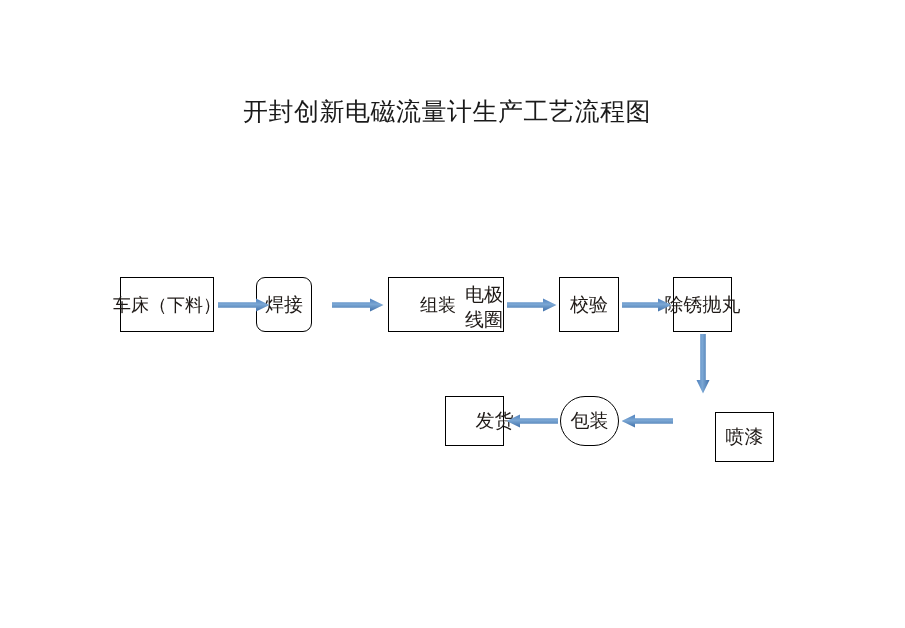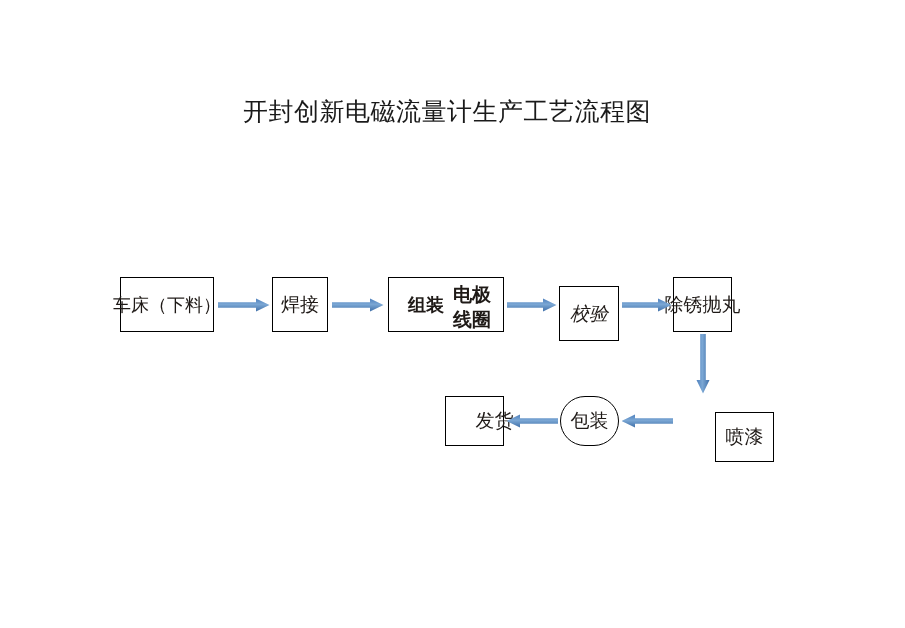--- a/index.html
+++ b/index.html
@@ -48,43 +48,42 @@
     display: flex;
     align-items: center;
     justify-content: center;
     text-align: center;
     white-space: nowrap;
   }
   .node .line { display: block; }
 
   
   .node-split {
-    justify-content: center;
+    justify-content: flex-end;
     padding-left: 7px;
-    font-weight: bold;
   }
   .node-split .col-left {
     font-size: 18px;
     line-height: 22px;
     margin-right: 9px;
     align-self: center;
   }
   .node-split .col-right {
     font-size: 19px;
     line-height: 25px;
     text-align: center;
     align-self: flex-start;
     margin-top: 4px;
   }
 
   
   #n-lathe     { left: 120px; top: 277px; width: 94px;  height: 55px; flex-direction: row; font-size: 18px; line-height: 24px; }
-  #n-weld      { left: 272px; top: 277px; width: 56px;  height: 55px; }
+  #n-weld      { left: 256px; top: 277px; width: 56px;  height: 55px; border-radius: 9px; }
   #n-assemble  { left: 388px; top: 277px; width: 116px; height: 55px; }
-  #n-calibrate { left: 559px; top: 286px; width: 60px;  height: 55px; font-style: italic; }
+  #n-calibrate { left: 559px; top: 277px; width: 60px;  height: 55px; }
   #n-derust    { left: 673px; top: 277px; width: 59px;  height: 55px; flex-direction: row; line-height: 25px; }
 
   
   #n-ship   { left: 445px; top: 396px; width: 59px; height: 50px; padding-left: 40px; }
   #n-pack   { left: 560px; top: 396px; width: 59px; height: 50px; border-radius: 25px; }
   #n-paint  { left: 675px; top: 412px; width: 59px; height: 50px; margin-left: 40px; }
 
   
   .arrow {
     position: absolute;

